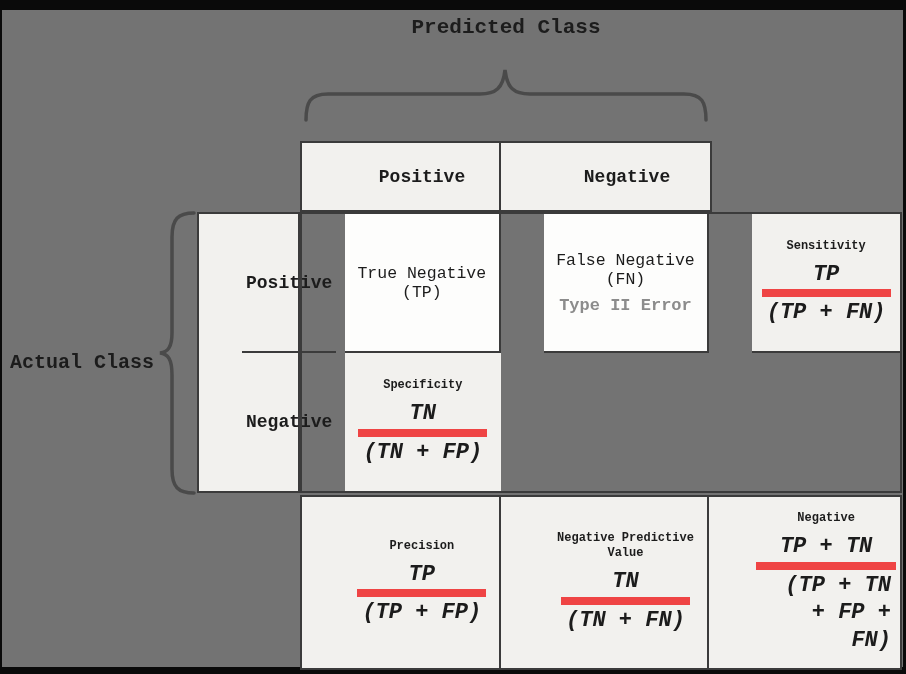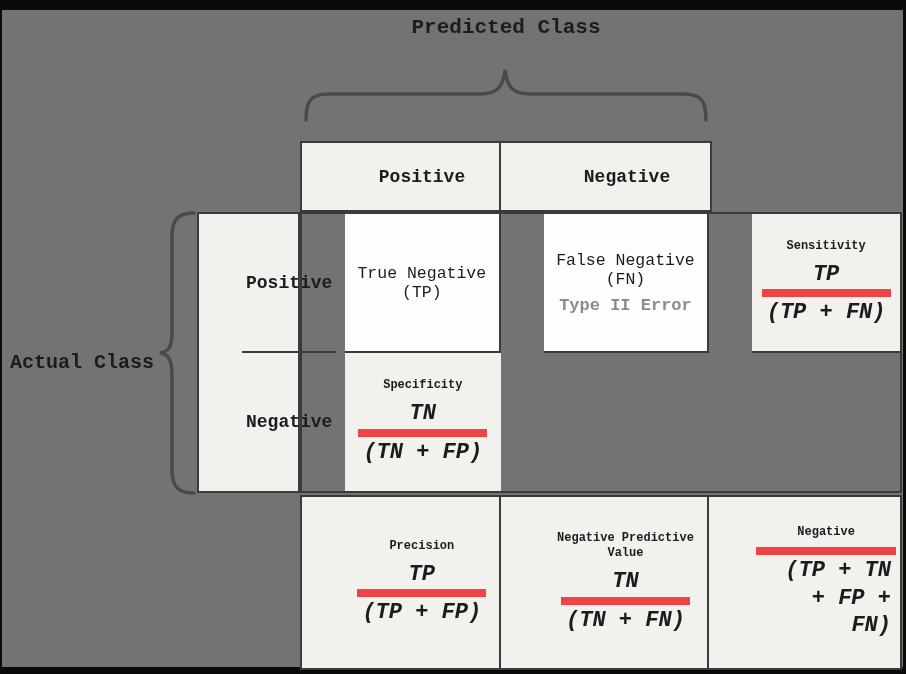--- a/index.html
+++ b/index.html
@@ -127,18 +127,19 @@
     <div class="cell br">
       <div class="mtitle">Negative Predictive Value</div>
       <div class="frac">
         <div class="num">TN</div>
         <div class="den">(TN + FN)</div>
       </div>
     </div>
     <div class="cell">
       <div class="mtitle">Negative</div>
       <div class="frac">
+        <div class="num">TP + TN</div>
         <div class="den">(TP + TN + FP + FN)</div>
       </div>
     </div>
   </div>
 
 </div>
 
 </body></html>

